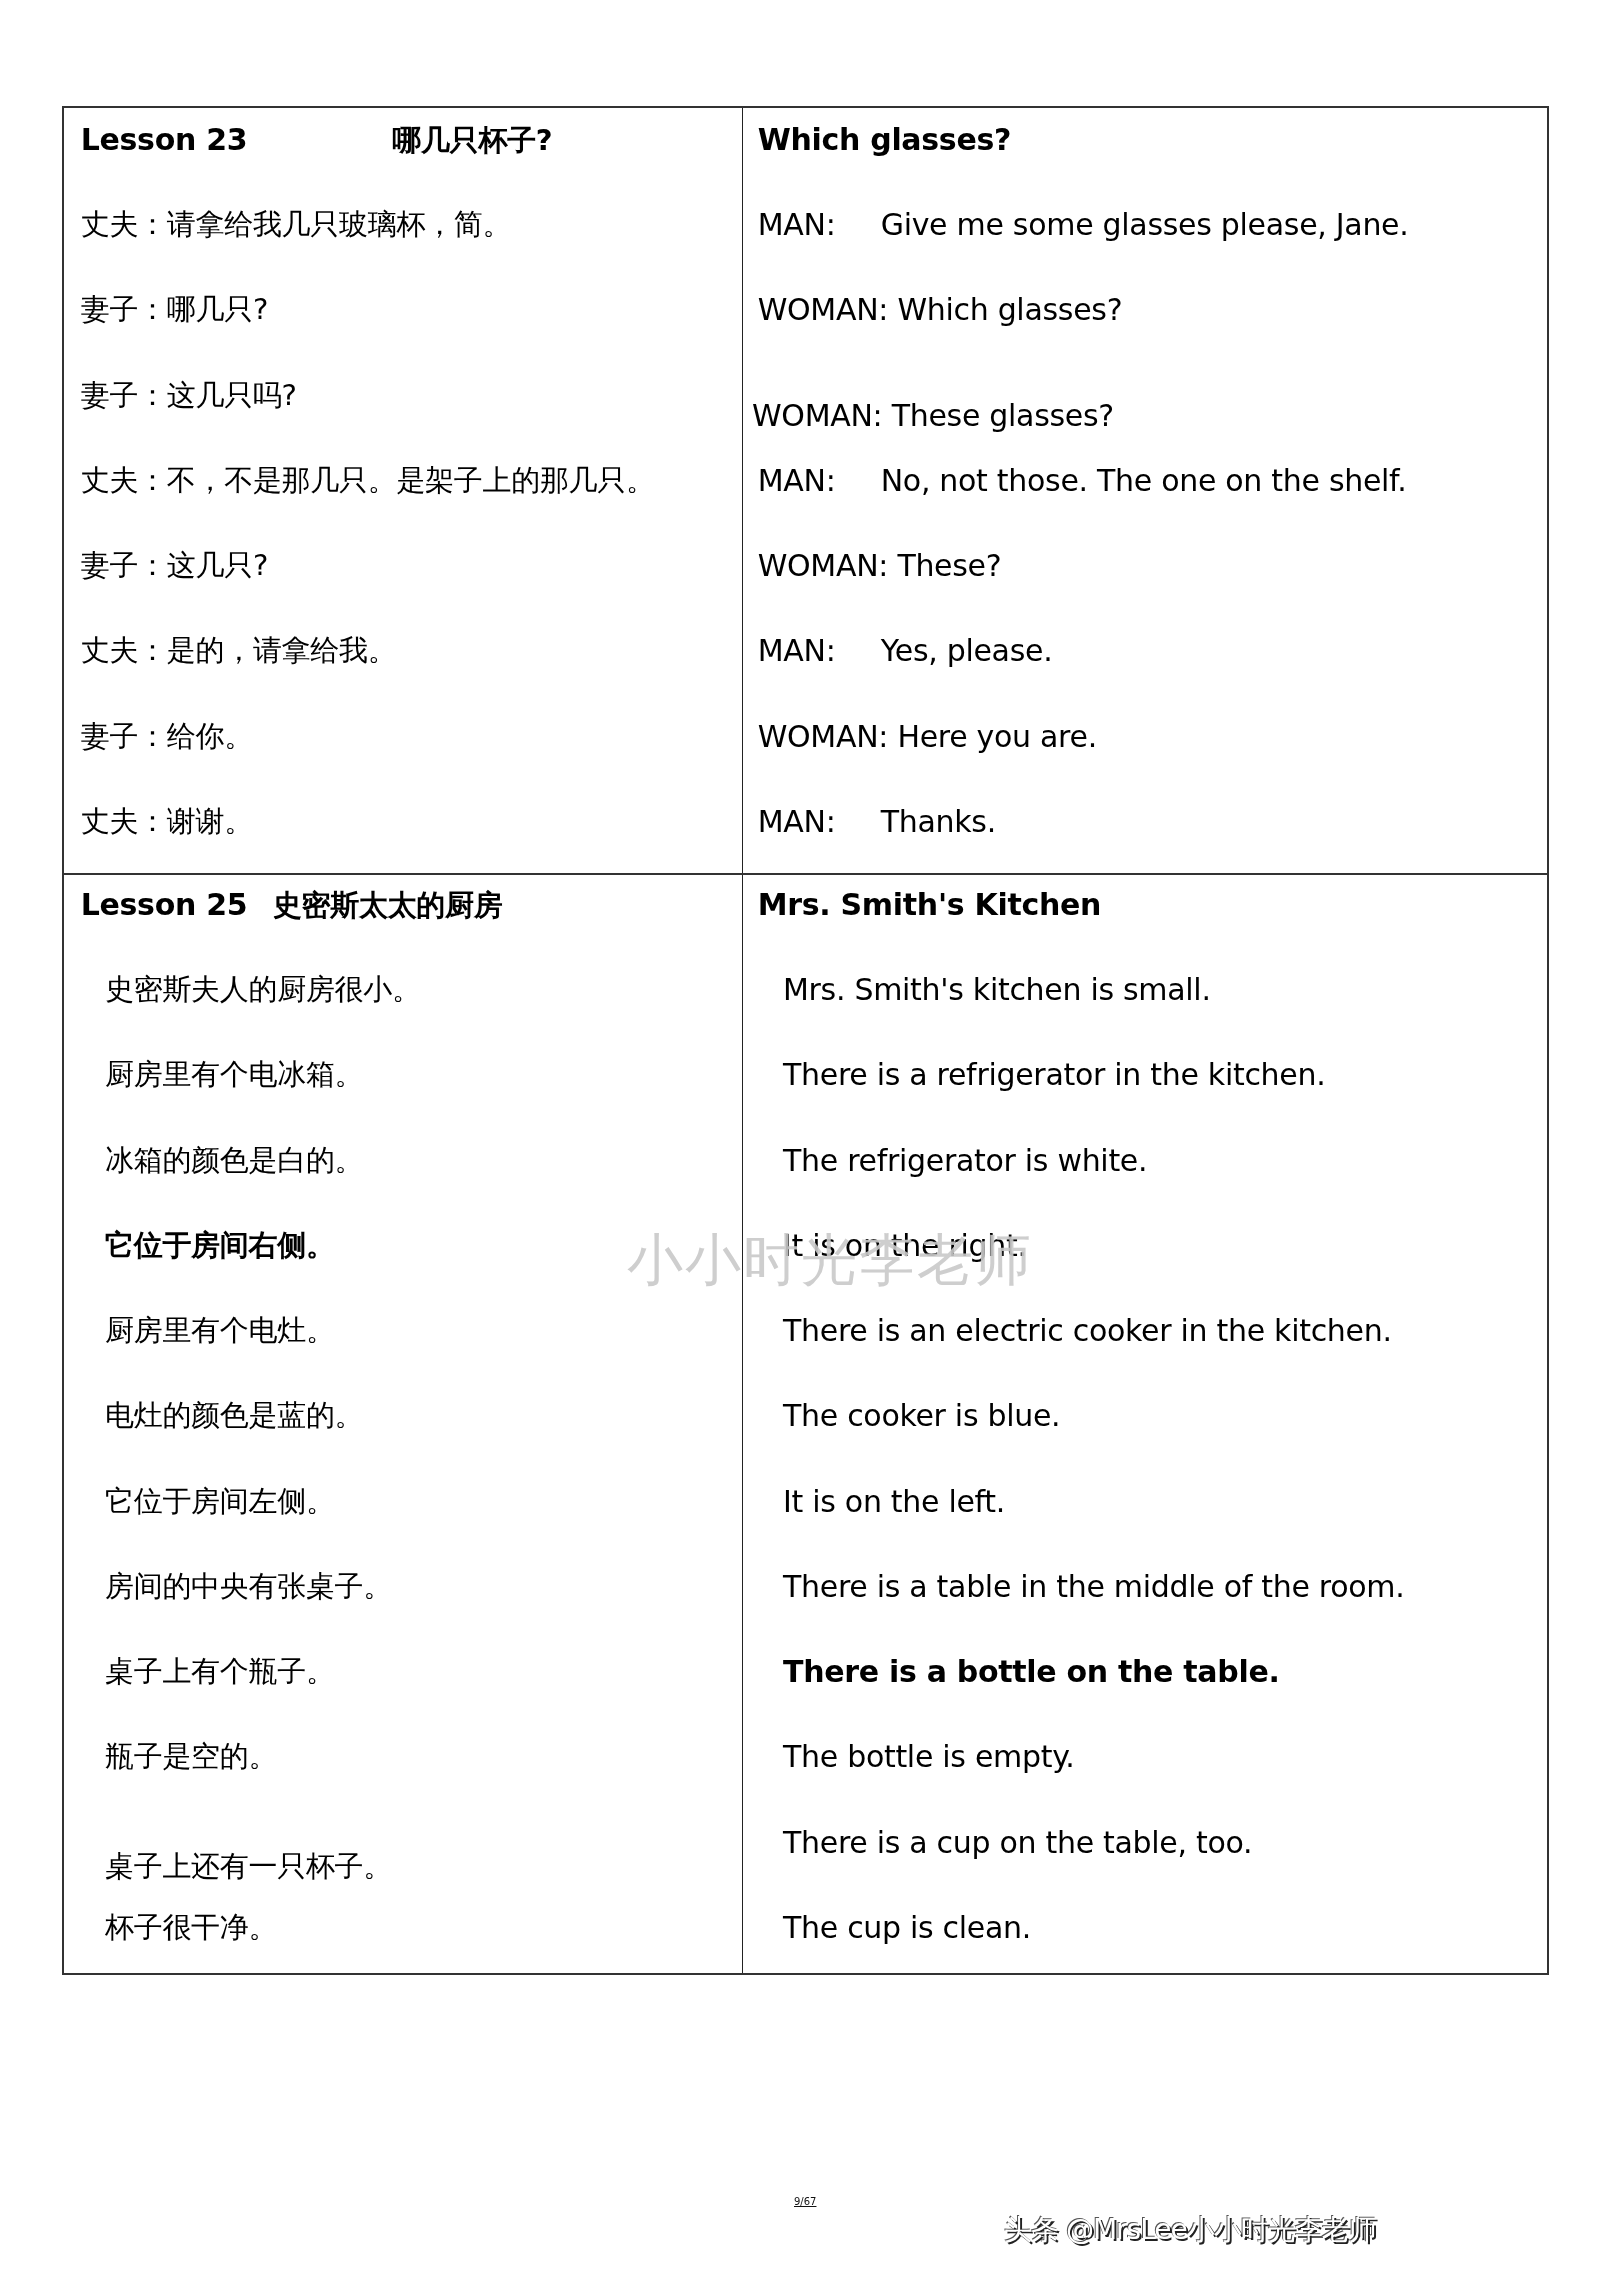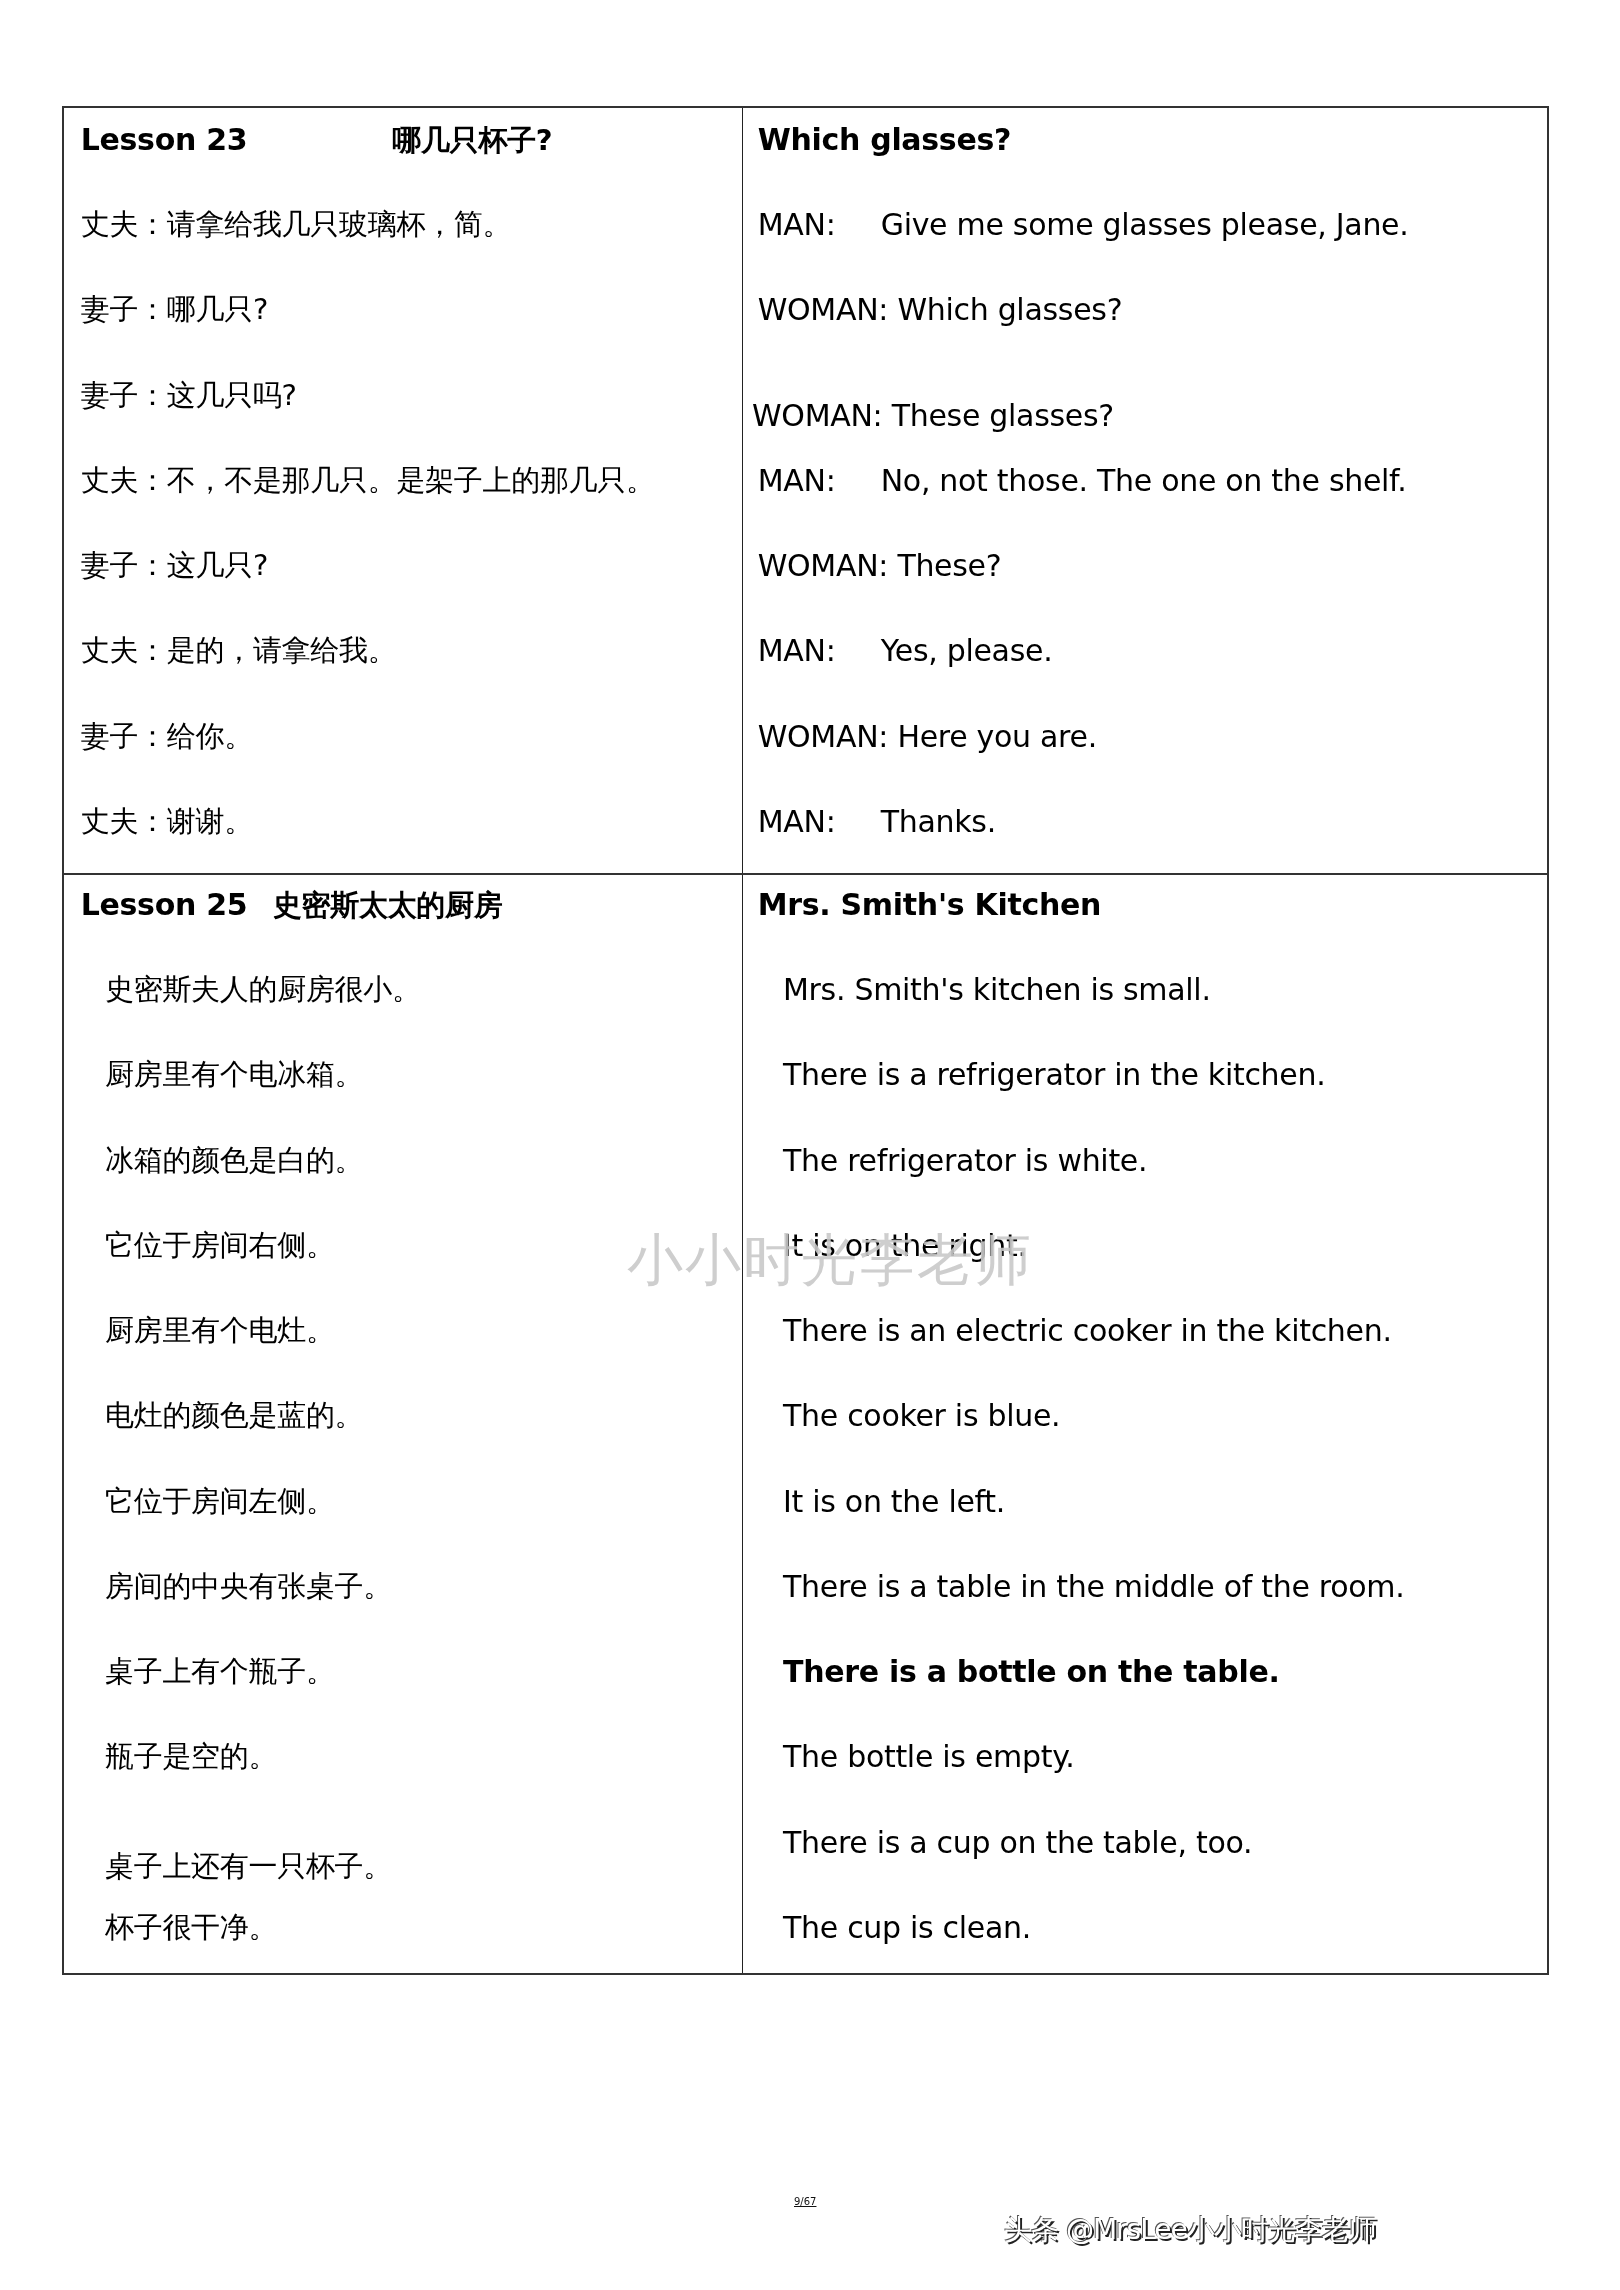--- a/index.html
+++ b/index.html
@@ -61,21 +61,21 @@
   </div>
 
   <div class="section sec2">
     <div class="col col-left">
       <div class="line bold" style="left:16.7px; top:11.8px;">
         <span>Lesson 25</span><span style="display:inline-block;width:25.5px;"></span><span class="zh">史密斯太太的厨房</span>
       </div>
       <div class="line zh" style="left:41px; top:97px;">史密斯夫人的厨房很小。</div>
       <div class="line zh" style="left:41px; top:182px;">厨房里有个电冰箱。</div>
       <div class="line zh" style="left:41px; top:268px;">冰箱的颜色是白的。</div>
-      <div class="line zh" style="left:41px; top:353px;">它位于房间右侧。</div>
+      <div class="line zh" style="left:41px; top:353px;font-weight:bold;">它位于房间右侧。</div>
       <div class="line zh" style="left:41px; top:438px;">厨房里有个电灶。</div>
       <div class="line zh" style="left:41px; top:523px;">电灶的颜色是蓝的。</div>
       <div class="line zh" style="left:41px; top:609px;">它位于房间左侧。</div>
       <div class="line zh" style="left:41px; top:694px;">房间的中央有张桌子。</div>
       <div class="line zh" style="left:41px; top:779px;">桌子上有个瓶子。</div>
       <div class="line zh" style="left:41px; top:864px;">瓶子是空的。</div>
       <div class="line zh" style="left:41px; top:974px;">桌子上还有一只杯子。</div>
       <div class="line zh" style="left:41px; top:1035px;text-align:right;">杯子很干净。</div>
     </div>
     <div class="col col-right">

